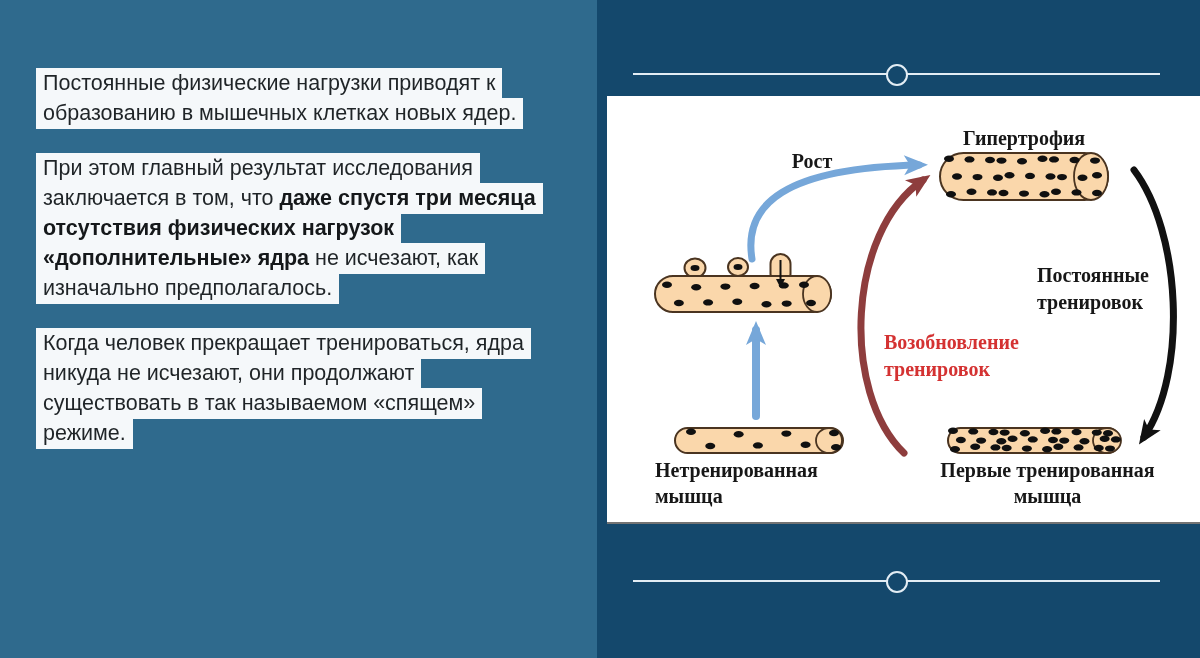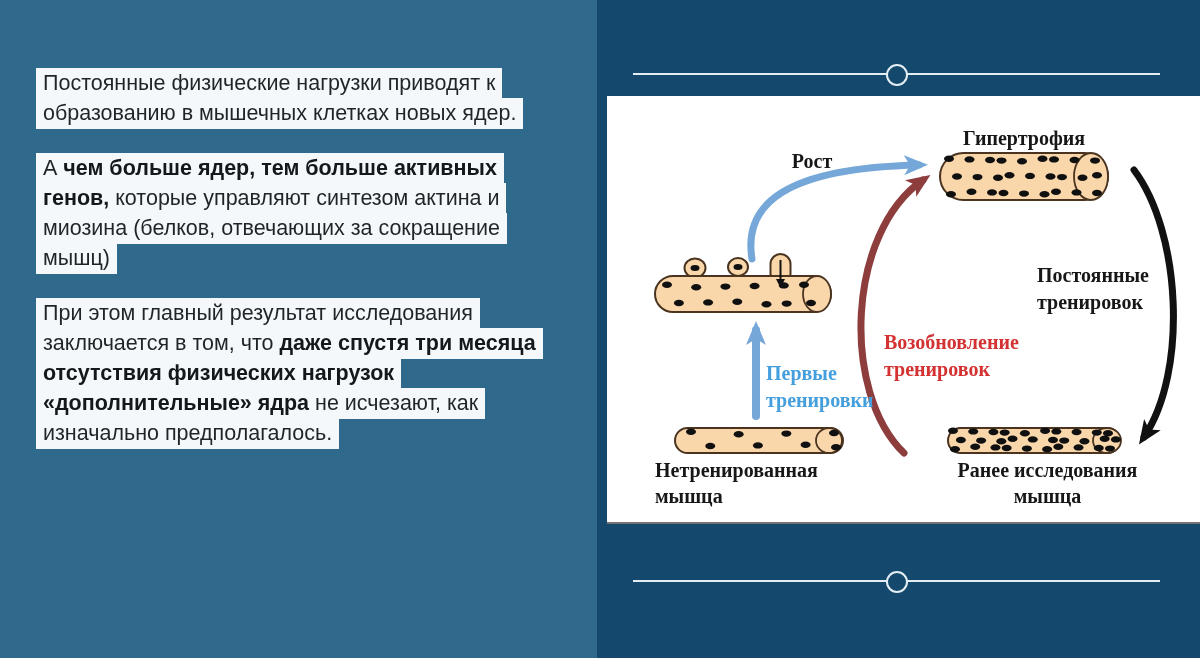--- a/index.html
+++ b/index.html
@@ -32,22 +32,22 @@
 </style>
 </head>
 <body>
 
 <div class="stage">
 
   <div class="panel"></div>
 
   <div class="textblock">
     <p><span class="hl"><span>Постоянные физические нагрузки приводят к образованию в мышечных клетках новых ядер.</span></span></p>
-    <p><span class="hl"><span>А </span><b>чем больше ядер, тем больше активных генов,</b><span> которые управляют синтезом актина и миозина (белков, отвечающих за сокращение мышц)</span></span></p>
     <p><span class="hl"><span>При этом главный результат исследования заключается в том, что </span><b>даже спустя три месяца отсутствия физических нагрузок «дополнительные» ядра</b><span> не исчезают, как изначально предполагалось.</span></span></p>
+    <p><span class="hl"><span>Когда человек прекращает тренироваться, ядра никуда не исчезают, они продолжают существовать в так называемом «спящем» режиме.</span></span></p>
   </div>
 
   <div class="decor-line" style="top:73px"></div>
   <div class="decor-circle" style="top:64px"></div>
   <div class="decor-line" style="top:580px"></div>
   <div class="decor-circle" style="top:571px"></div>
 
   <div class="card">
     <svg id="diagram-svg" width="586" height="426" viewBox="0 0 586 426">
       <defs>
@@ -157,39 +157,35 @@
         <path d="M 145 163 C 136 108, 178 72, 312 69" fill="none" stroke="#76a7d9" stroke-width="7" stroke-linecap="round" marker-end="url(#mBlue)"></path>
         <path d="M 297 357 C 234 296, 240 136, 316 84" fill="none" stroke="#8e3d3d" stroke-width="7" stroke-linecap="round" marker-end="url(#mRed)"></path>
         <path d="M 527 74 C 574 136, 581 276, 537 341" fill="none" stroke="#111111" stroke-width="7" stroke-linecap="round" marker-end="url(#mBlack)"></path>
       </svg>
 
     <div class="lbl" style="left:292px;top:31px;width:250px;text-align:center">Гипертрофия</div>
 
     <div class="lbl" style="left:160px;top:54px;width:90px;text-align:center">Рост</div>
 
 
-    <div class="lbl blue" style="left:159px;top:264px">
-      <div class="ln">Первые</div>
-      <div class="ln">тренировки</div>
-    </div>
 
     <div class="lbl red" style="left:277px;top:233px">
       <div class="ln">Возобновление</div>
       <div class="ln">тренировок</div>
     </div>
 
     <div class="lbl" style="left:430px;top:166px">
       <div class="ln">Постоянные</div>
       <div class="ln">тренировок</div>
     </div>
 
     <div class="lbl caption" style="left:48px;top:361px;width:220px;text-align:left">
       <div class="ln">Нетренированная</div>
       <div class="ln">мышца</div>
     </div>
 
     <div class="lbl caption" style="left:318px;top:361px;width:245px;text-align:center">
-      <div class="ln">Ранее исследования</div>
+      <div class="ln">Первые тренированная</div>
       <div class="ln">мышца</div>
     </div>
   </div>
 
 </div>
 
 </body></html>

